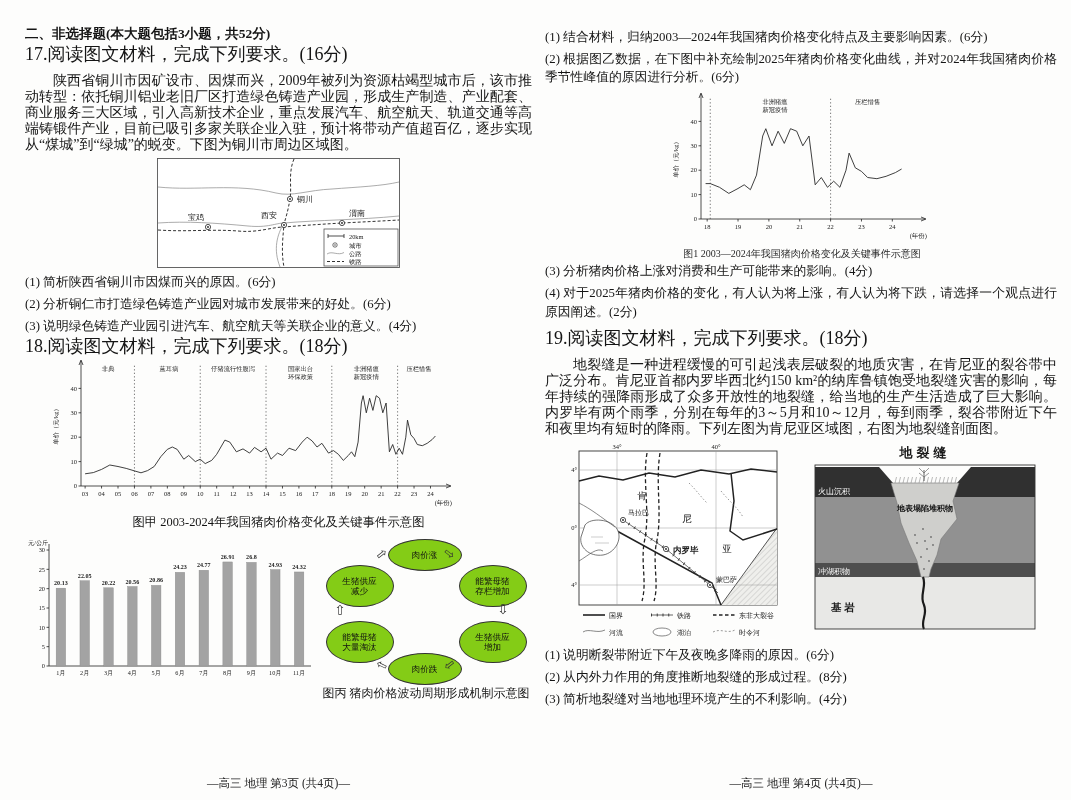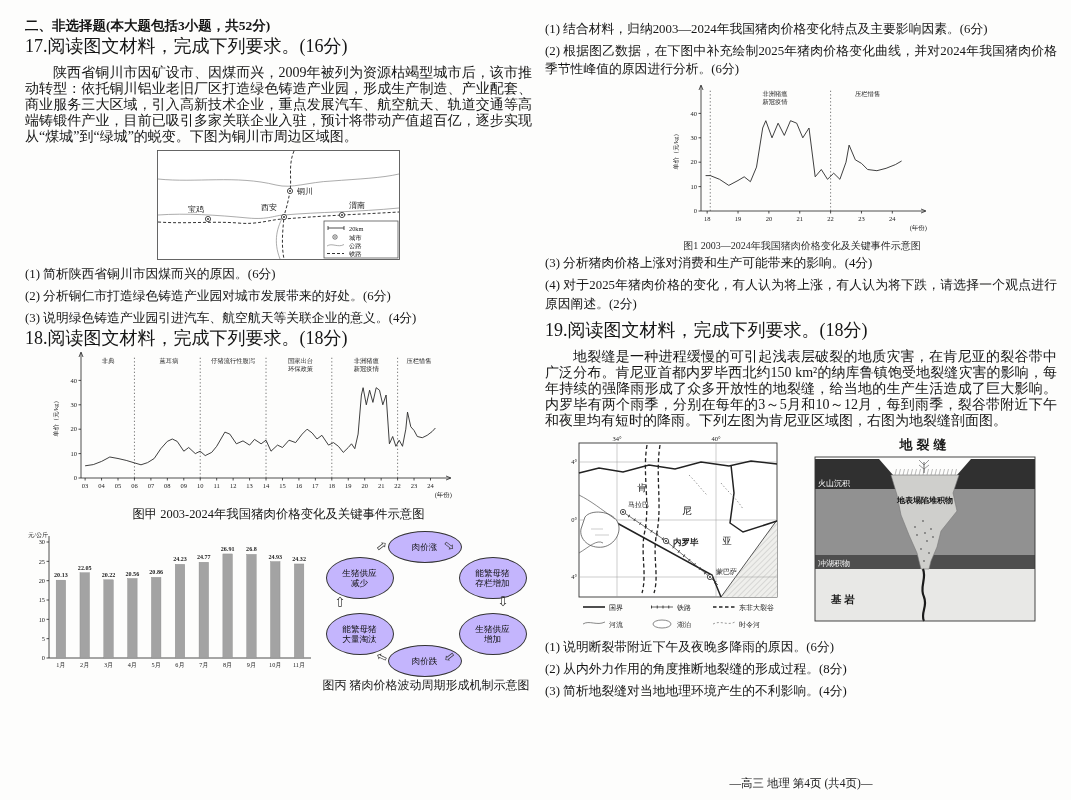--- a/index.html
+++ b/index.html
@@ -1,39 +1,39 @@
 <!DOCTYPE html>
 <html><head>
 <meta charset="utf-8">
 <style>
   *{margin:0;padding:0;box-sizing:border-box}
   html,body{width:1071px;height:800px}
   body{background:#f4f4f1;font-family:"Liberation Serif","DejaVu Serif",serif;color:#151515}
   .sheet{position:relative;width:1071px;height:800px;background:#fdfdfc;overflow:hidden}
-  .page{position:absolute;top:0;height:800px;padding-top:16px;overflow:hidden}
+  .page{position:absolute;top:0;height:800px;padding-top:24px;overflow:hidden}
   .page-left{left:25px;width:507px}
   .page-right{left:545px;width:512px}
   .sec-heading{font-weight:bold;font-size:13.5px;line-height:19px}
   .q-title{font-size:18px;line-height:19px;margin-top:2px}
   p.body{font-size:14px;line-height:16px;text-align:justify;text-indent:2em;margin-top:9px}
   .subq{font-size:12.8px;line-height:18.6px;margin-top:3.5px;text-align:justify}
   .fig-center{width:245px;margin:4px auto 3px}
   .fig-center svg{display:block}
   .figjia-wrap{margin:2px 0 0 26px}
   .caption{font-weight:normal;text-align:center;font-size:12.4px;line-height:15px;margin-top:1px}
   .small-cap{font-size:12px}
   .tiny-cap{font-weight:normal;font-size:10px;color:#2a2a2a;line-height:11px}
   .bottom-row{display:flex;margin-top:5px}
   .figyi-block{width:294px}
   .figbing-block{width:208px;margin-left:3px}
   .footer{position:absolute;bottom:9px;left:0;width:100%;text-align:center;font-size:11.5px;color:#222}
   
   .cycle{position:relative;width:205px;height:146px;margin:4px auto 0}
   .cnode{position:absolute;border:1px solid #333;border-radius:50%;display:flex;align-items:center;justify-content:center;
-         text-align:center;font-size:8.6px;line-height:10.5px;white-space:pre-line;background:#c4b5fd;color:#111}
+         text-align:center;font-size:8.6px;line-height:10.5px;white-space:pre-line;background:#84cc16;color:#111}
   .n0{left:64px;top:0;width:74px;height:32px}
   .n1{left:135px;top:26px;width:68px;height:42px}
   .n2{left:135px;top:82px;width:68px;height:42px}
   .n3{left:64px;top:114px;width:74px;height:32px}
   .n4{left:2px;top:82px;width:68px;height:42px}
   .n5{left:2px;top:26px;width:68px;height:42px}
   .carrow{position:absolute;font-size:13px;color:#333;font-family:"DejaVu Sans",sans-serif;line-height:13px}
   .carrow::before{content:"⇨"}
   .a0{left:120px;top:8px;transform:rotate(38deg)}
   .a1{left:174px;top:64px;transform:rotate(90deg)}
@@ -248,20 +248,21 @@
           <span class="carrow a1"></span>
           <span class="carrow a2"></span>
           <span class="carrow a3"></span>
           <span class="carrow a4"></span>
           <span class="carrow a5"></span>
         </div>
         <div class="caption small-cap">图丙  猪肉价格波动周期形成机制示意图</div>
       </div>
     </div>
 
+    <div class="footer">—高三 地理 第3页 (共4页)—</div>
   </div>
 
   <div class="page page-right">
     <div class="subq">(1) 结合材料，归纳2003—2024年我国猪肉价格变化特点及主要影响因素。(6分)</div>
     <div class="subq">(2) 根据图乙数据，在下图中补充绘制2025年猪肉价格变化曲线，并对2024年我国猪肉价格季节性峰值的原因进行分析。(6分)</div>
 
     <div class="fig1-wrap">
       <svg id="fig1" width="262" height="152" viewBox="0 0 262 152">
           <line x1="30" y1="128" x2="30" y2="3" stroke="#222" stroke-width="0.8"></line>
           <path d="M28,7 L30,2 L32,7" fill="none" stroke="#222" stroke-width="0.8"></path>

